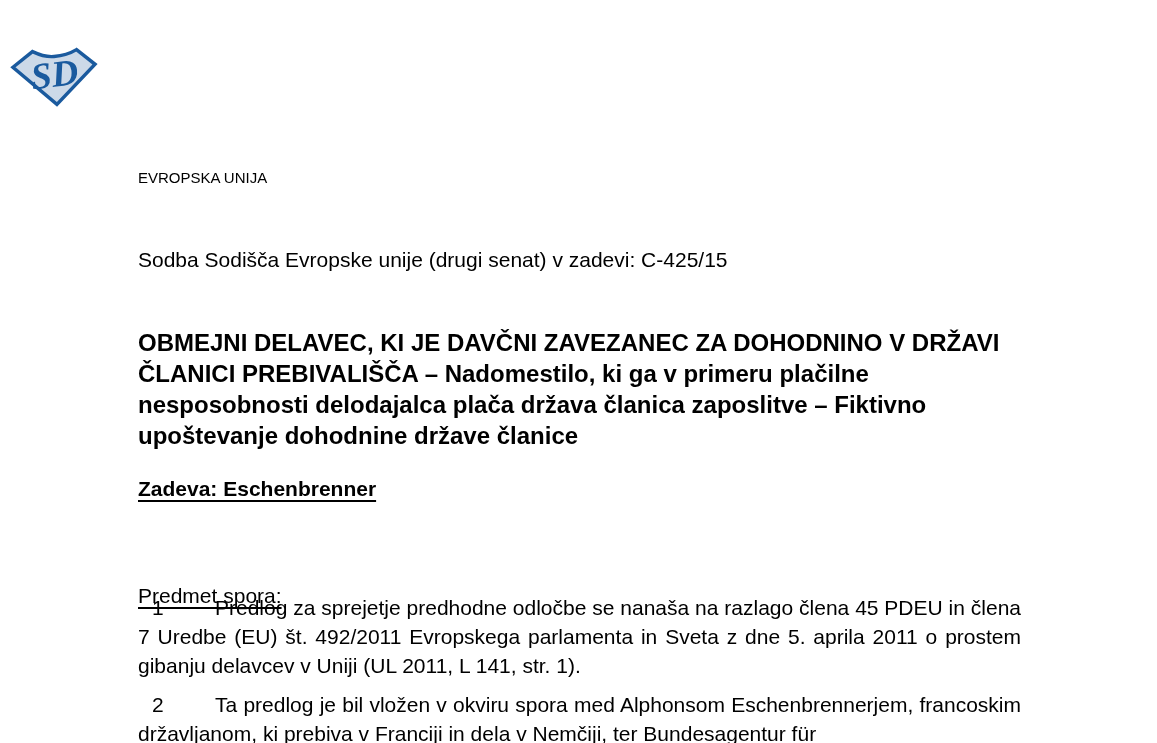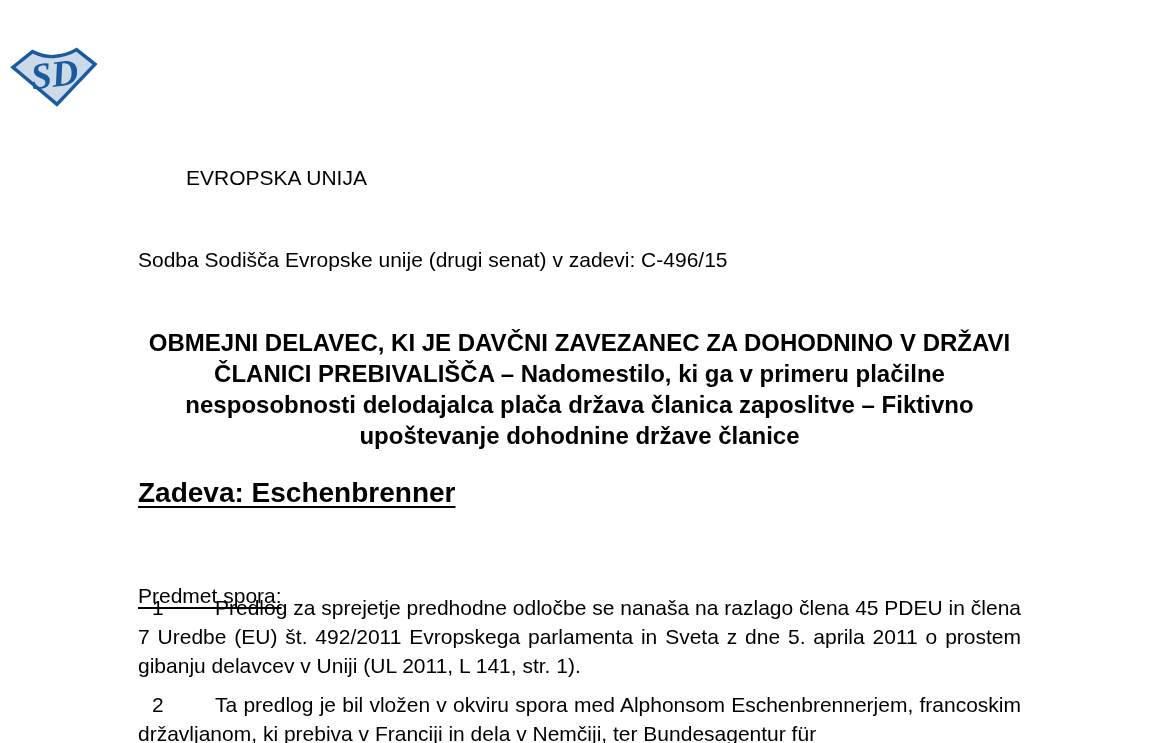--- a/index.html
+++ b/index.html
@@ -16,32 +16,31 @@
     left: 10px; top: 46px;
     width: 88px; height: 62px;
   }
   .content {
     position: absolute;
     left: 138px;
     width: 883px;
     top: 0;
   }
   .block { position: absolute; width: 883px; }
-  .header-block { top: 164px; font-size: 21px; line-height: 28px; margin-left: 48px; }
+  .header-block { top: 164px; font-size: 15px; line-height: 28px; }
   .case-block   { top: 246px; font-size: 21px; line-height: 28px; }
   .title-block  {
     top: 327px;
     font-size: 24px;
     font-weight: bold;
     line-height: 31px;
-    text-align: center;
   }
   .zadeva-block {
     top: 477px;
-    font-size: 28px;
+    font-size: 21px;
     font-weight: bold;
   }
   .predmet-block {
     top: 584px;
     font-size: 21px;
   }
   .underlined {
     text-decoration: underline;
     text-decoration-thickness: 2px;
     text-underline-offset: 4px;
@@ -69,21 +68,21 @@
   </svg>
 </div>
 
 <div class="content">
 
   <div class="block header-block">
     <div>EVROPSKA UNIJA</div>
   </div>
 
   <div class="block case-block">
-    <div>Sodba Sodišča Evropske unije (drugi senat) v zadevi: C-496/15</div>
+    <div>Sodba Sodišča Evropske unije (drugi senat) v zadevi: C-425/15</div>
   </div>
 
   <div class="block title-block">OBMEJNI DELAVEC, KI JE DAVČNI ZAVEZANEC ZA DOHODNINO V DRŽAVI ČLANICI PREBIVALIŠČA – Nadomestilo, ki ga v primeru plačilne nesposobnosti delodajalca plača država članica zaposlitve – Fiktivno upoštevanje dohodnine države članice</div>
 
   <div class="block zadeva-block">
     <span class="underlined">Zadeva: Eschenbrenner</span>
   </div>
 
   <div class="block predmet-block">
     <span class="underlined">Predmet spora:</span>

